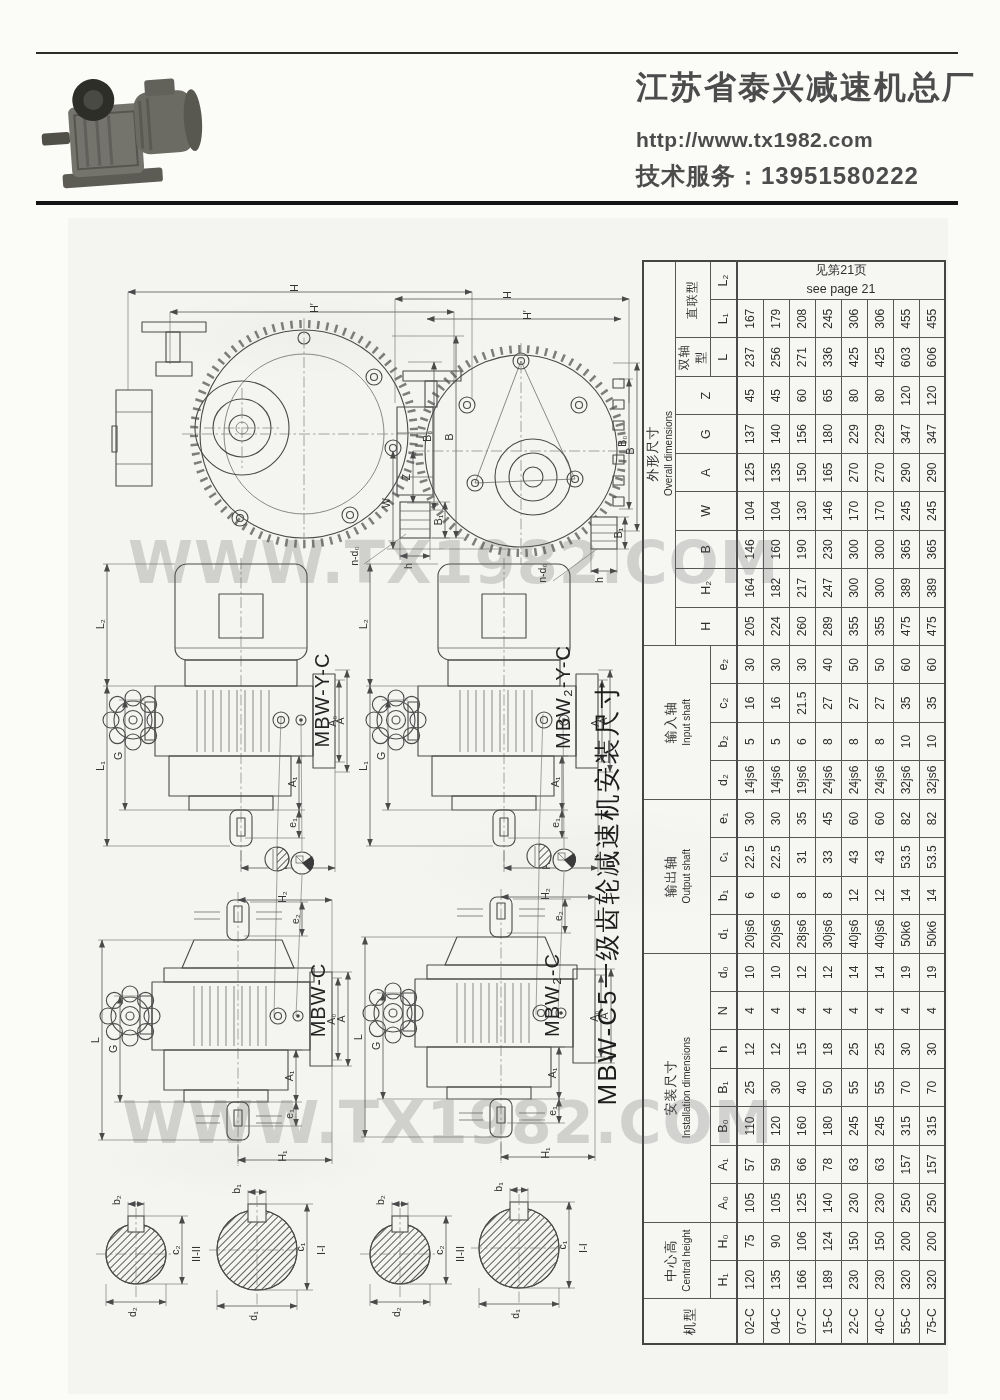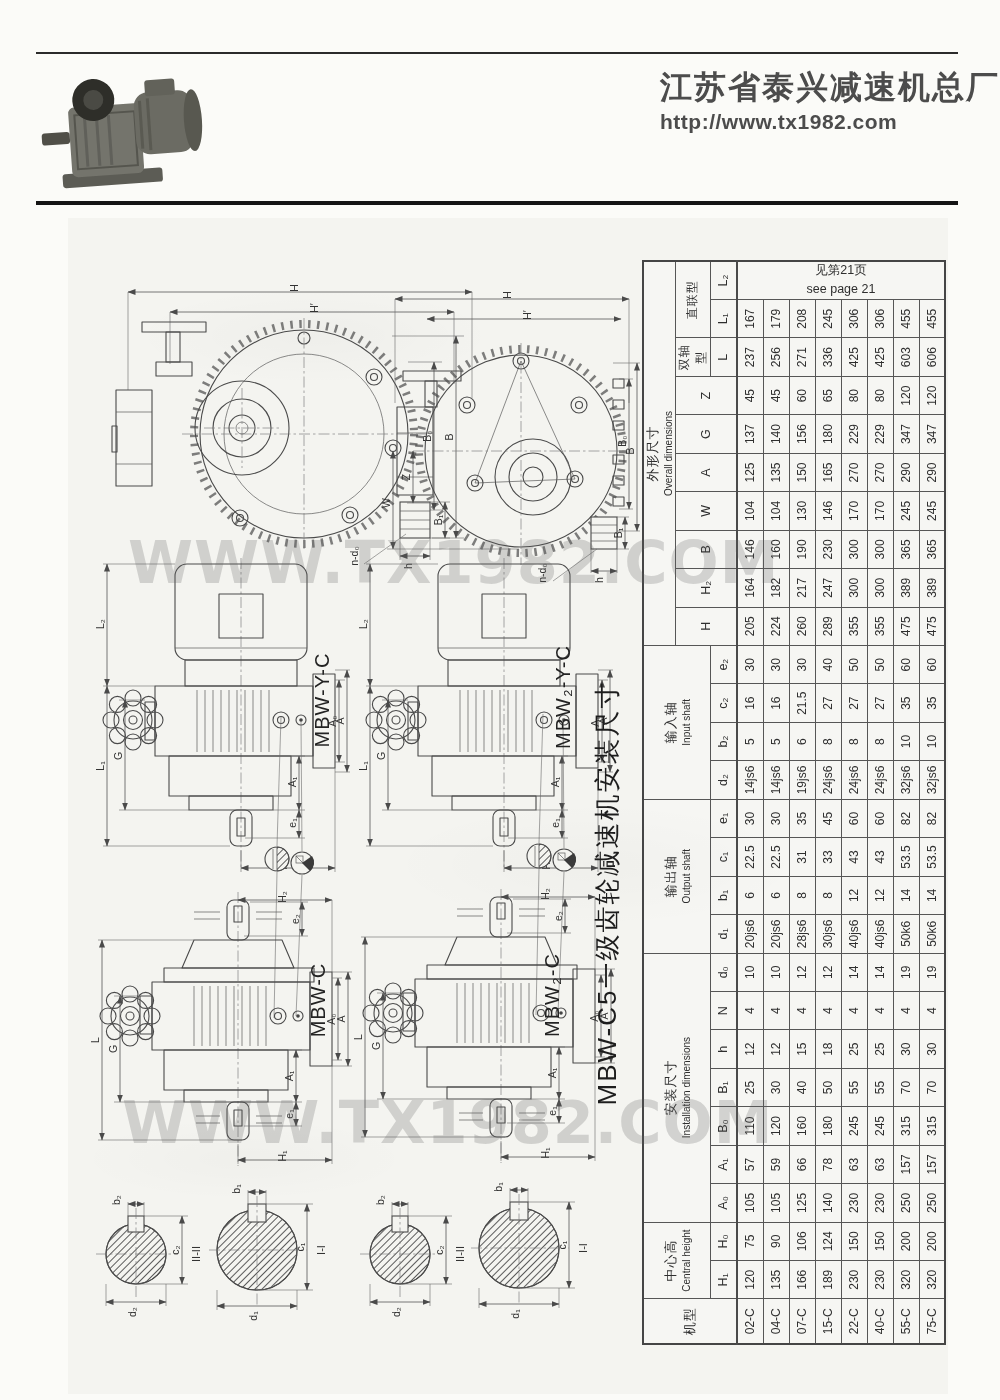--- a/index.html
+++ b/index.html
@@ -5,23 +5,23 @@
   html,body{margin:0;padding:0}
   body{
     position:relative;width:1000px;height:1400px;
     background:#fbfbf8;overflow:hidden;
     font-family:"Liberation Sans","DejaVu Sans",sans-serif;
   }
   
   .rule{position:absolute;left:36px;width:922px;background:#2b2b2b}
   #rule-top{top:52px;height:2px}
   #rule-bottom{top:201px;height:4px;background:#141414}
-  #hdrtext{position:absolute;left:660px;top:66px;width:306px;color:#4c4c4c}
+  #hdrtext{position:absolute;left:636px;top:66px;width:306px;color:#4c4c4c}
   #hdrtext .company{font-size:32px;font-weight:bold;letter-spacing:2px;white-space:nowrap}
-  #hdrtext .url{font-size:21px;font-weight:bold;margin-top:0;letter-spacing:.5px}
+  #hdrtext .url{font-size:21px;font-weight:bold;margin-top:18px;letter-spacing:.5px}
   #hdrtext .svc{font-size:24px;font-weight:bold;margin-top:8px;letter-spacing:1px;white-space:nowrap}
   
   #page{
     position:absolute;left:68px;top:218px;width:880px;height:1176px;
     background:#f4f4f0;
     background-image:
       radial-gradient(ellipse 260px 70px at 28% 10%,rgba(0,0,0,.025),transparent 70%),
       radial-gradient(ellipse 300px 90px at 60% 55%,rgba(0,0,0,.02),transparent 70%),
       radial-gradient(ellipse 240px 60px at 20% 80%,rgba(0,0,0,.02),transparent 70%);
   }
@@ -139,20 +139,21 @@
     <rect x="112" y="24" width="30" height="16" rx="3" fill="#62625a"></rect>
     <ellipse cx="158" cy="67" rx="9" ry="31" fill="#585850"></ellipse>
     <line x1="106" y1="44" x2="106" y2="92" stroke="#5a5a52" stroke-width="3"></line>
     <line x1="114" y1="42" x2="114" y2="94" stroke="#5a5a52" stroke-width="3"></line>
   </g>
 </svg>
 
 <div id="hdrtext">
   <div class="company">江苏省泰兴减速机总厂</div>
   <div class="url">http://www.tx1982.com</div>
+  <div class="svc">技术服务：13951580222</div>
 </div>
 
 <div class="rule" id="rule-bottom"></div>
 
 <div id="page"></div>
 
 <svg class="draw" style="left:112px;top:272px" width="385" height="300" viewBox="0 0 385 300">
   <line class="dim" x1="16" y1="20" x2="360" y2="20"></line>
   <text class="d" text-anchor="middle" x="186" y="16" transform="rotate(-90 186 16)">H</text>
   <line class="ext" x1="16" y1="20" x2="16" y2="118"></line>

